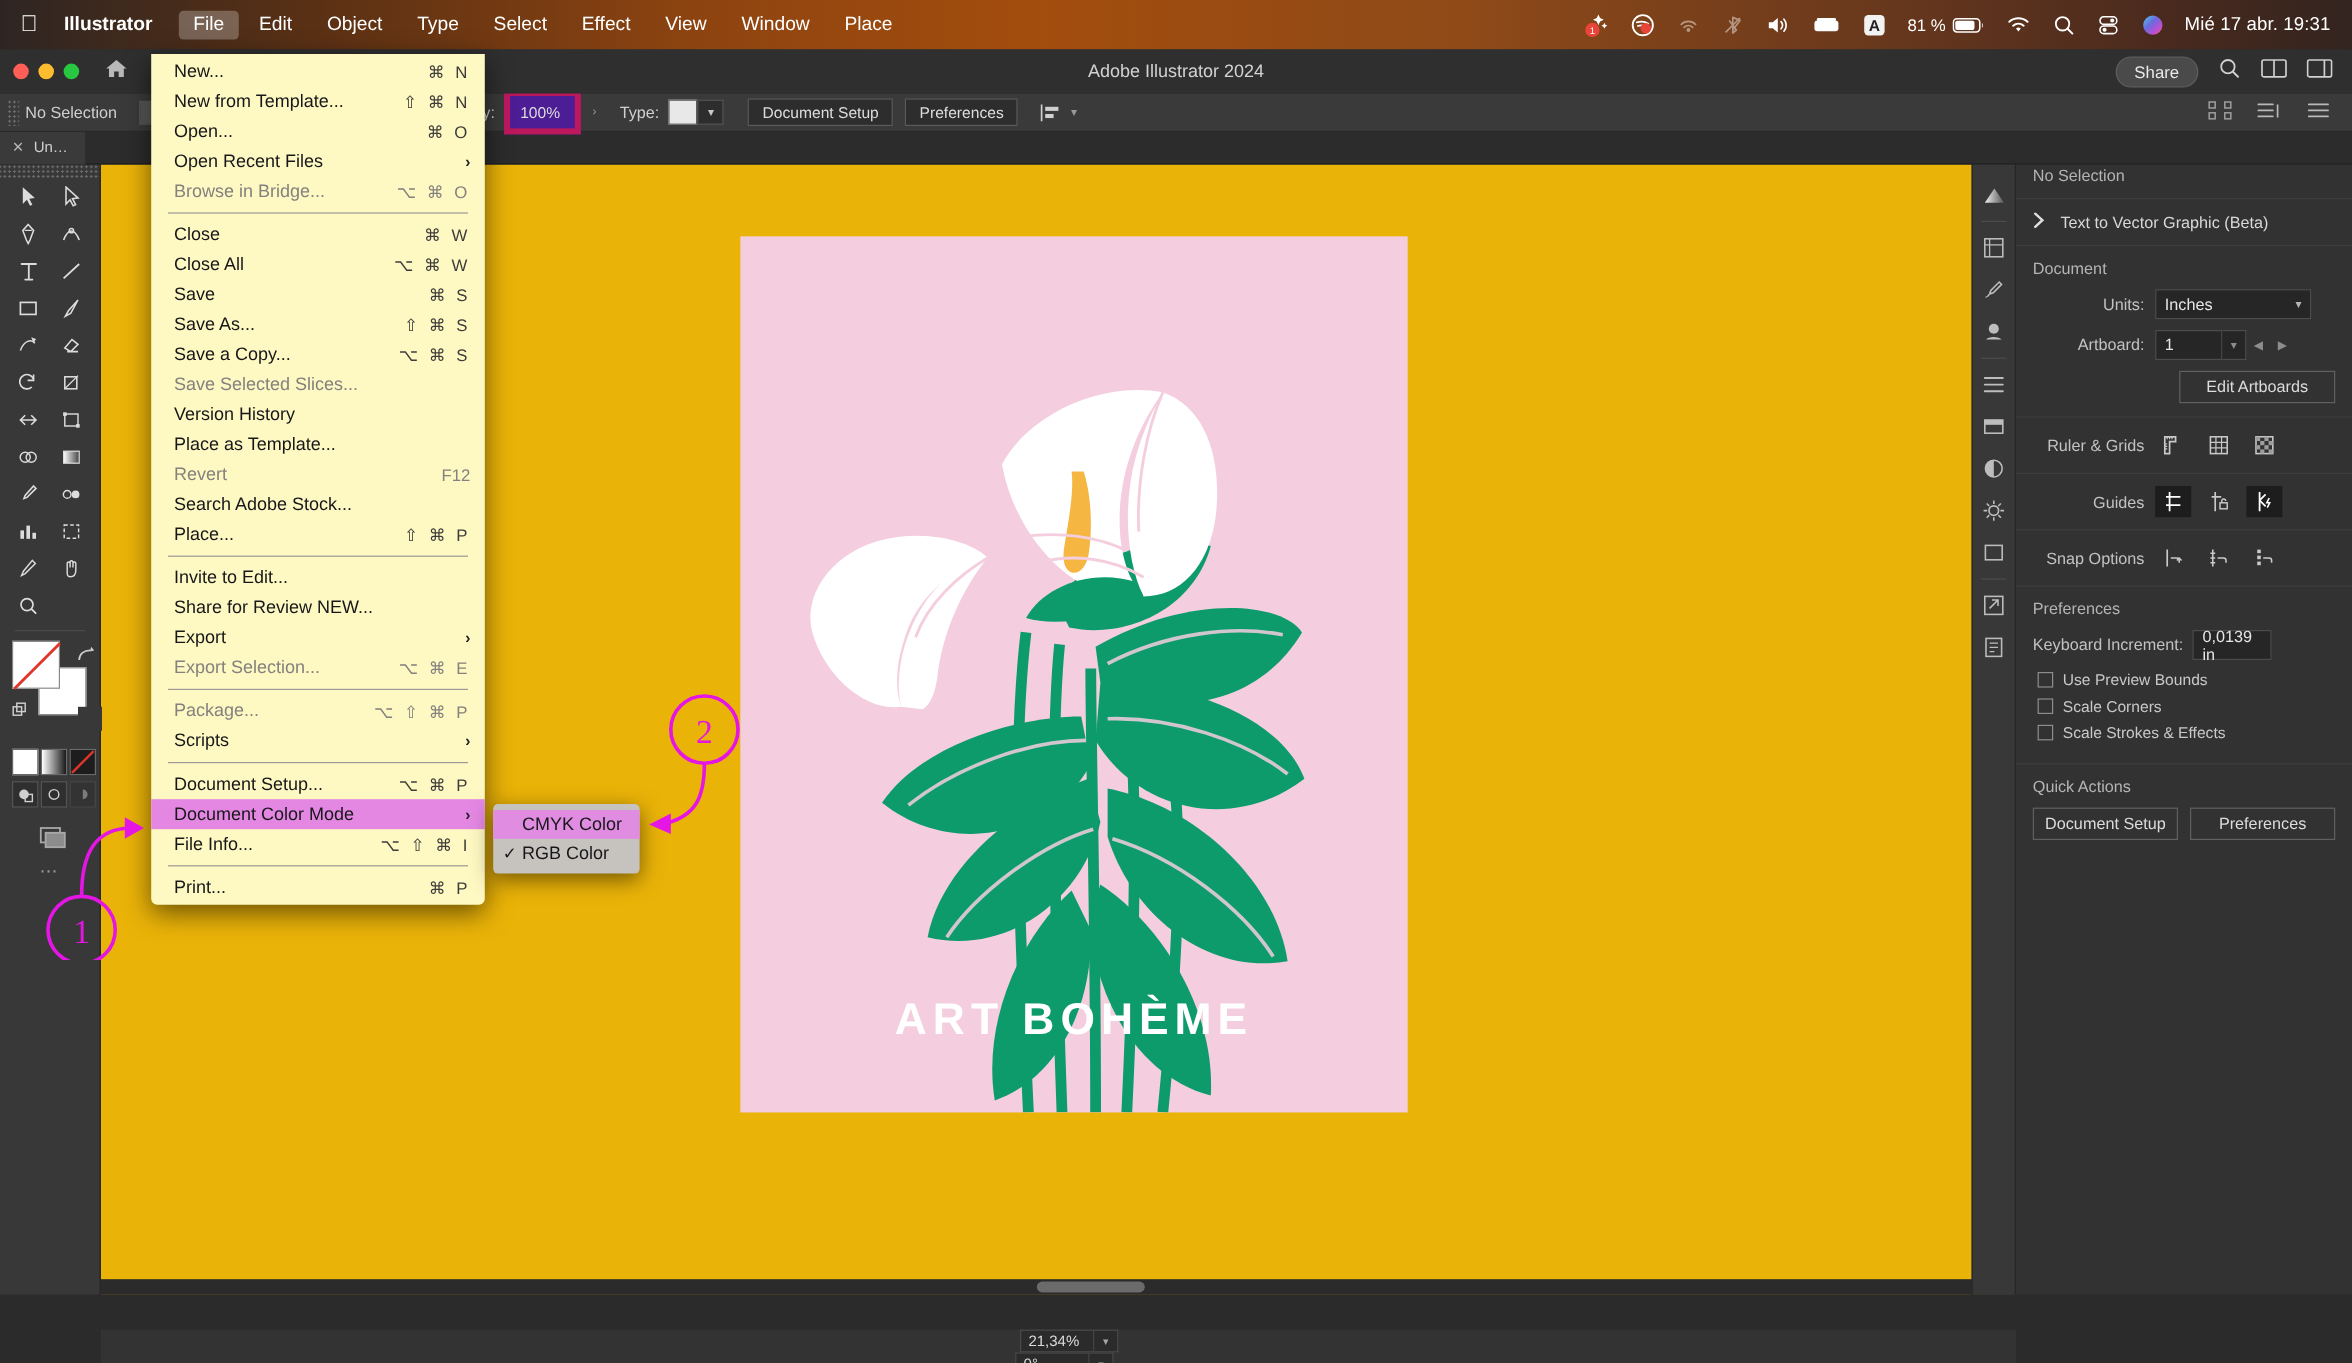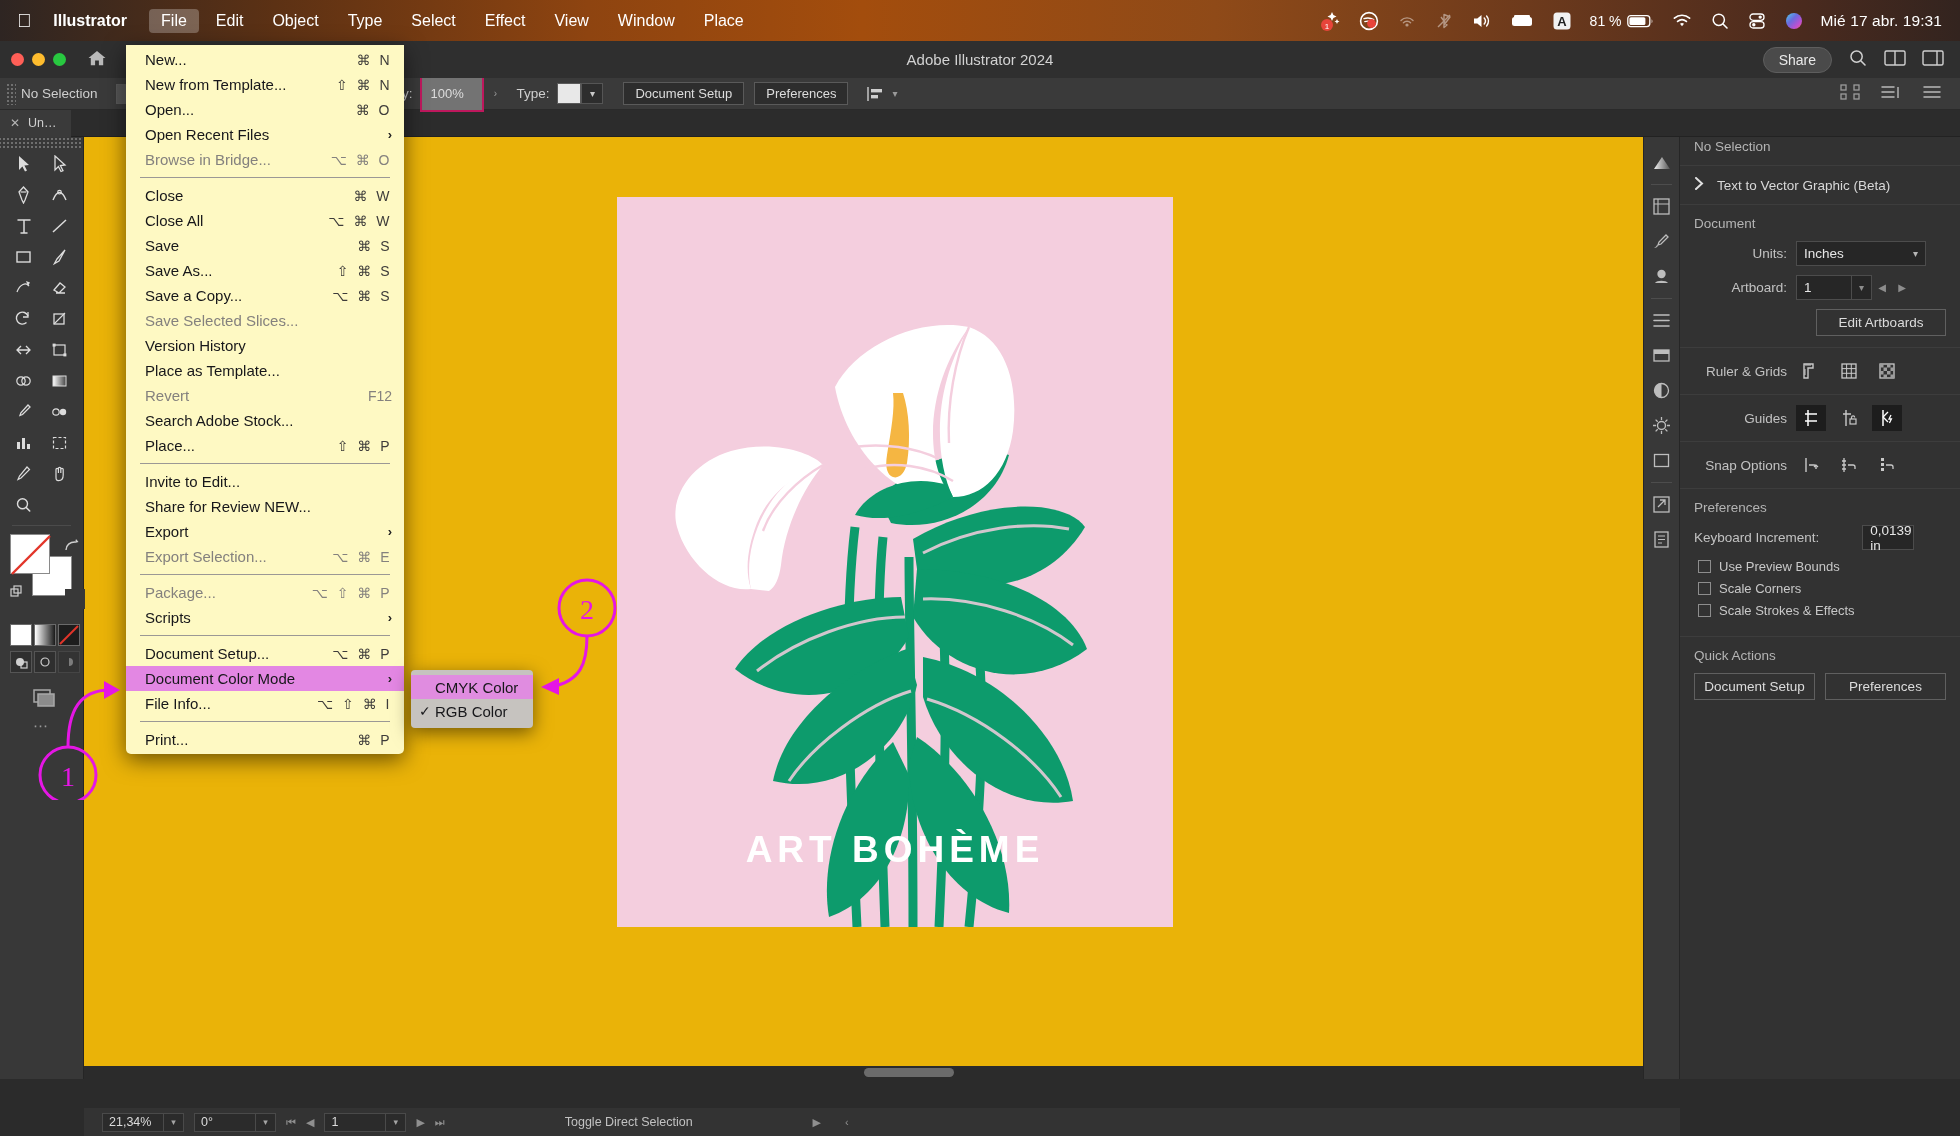--- a/index.html
+++ b/index.html
@@ -54,21 +54,21 @@
     color: #cfcfcf; font-size: 13.5px; border-bottom: 1px solid #2a2a2a;
   }
   .grip { width: 10px; height: 22px; margin: 0 5px 0 6px;
           background-image: radial-gradient(#7d7d7d 1px, transparent 1px);
           background-size: 4px 4px; opacity: .8; }
   .cb-label { margin-right: 18px; }
   .swatch-wide { width: 80px; height: 20px; background: linear-gradient(90deg,#555,#8a8a8a); border: 1px solid #5a5a5a; }
   .mini-caret { width: 22px; height: 20px; display: flex; align-items: center; justify-content: center; color: #9a9a9a; font-size: 10px; }
   .stroke-box { background: #f2f2f2; color: #1a1a1a; height: 21px; display: flex; align-items: center; gap: 8px; padding: 0 10px; font-size: 13px; font-weight: bold; }
   .stroke-caret { background: #2d2d2d; border: 1px solid #555; height: 21px; width: 22px; display: flex; align-items: center; justify-content: center; font-size: 10px; color: #c9c9c9; }
-  .field-dark { background: #737373; border: 2px solid #be185d; height: 37px; display: flex; align-items: center; padding: 0 8px; color: #ddd; font-size: 13px; min-width: 64px; }
+  .field-dark { background: #4c1d95; border: 5px solid #be185d; height: 37px; display: flex; align-items: center; padding: 0 8px; color: #ddd; font-size: 13px; min-width: 64px; }
   .style-sw { width: 24px; height: 21px; background: #e8e8e8; border: 1px solid #5a5a5a; }
   .cb-btn { background: #2d2d2d; border: 1px solid #5a5a5a; color: #ddd; font-size: 13px; padding: 3px 11px; }
   .cb-right { margin-left: auto; display: flex; align-items: center; gap: 20px; padding-right: 18px; }
 
   
   .tabbar {
     position: absolute; top: 110px; left: 0; width: 1960px; height: 27px;
     background: #2c2c2c; display: flex; align-items: center; z-index: 18;
     border-bottom: 1px solid #222;
   }
@@ -154,21 +154,21 @@
   .chk { display: flex; align-items: center; gap: 8px; margin-bottom: 7px; padding-left: 4px; color: #c8c8c8; font-size: 13px; }
   .chkbox { width: 13px; height: 13px; border: 1px solid #8d8d8d; background: #323232; }
   .qa { display: flex; gap: 10px; }
 
   
   .statusbar {
     position: absolute; bottom: 0; left: 0; width: 1960px; height: 57px;
     background: #2b2b2b; z-index: 18;
   }
   .sb-inner { position: absolute; left: 84px; right: 280px; bottom: 0; height: 28px;
-              display: flex; align-items: center; color: #c2c2c2; font-size: 12.5px; background: #333; }
+              display: flex; align-items: center; color: #c2c2c2; font-size: 12.5px; background: #333; flex-direction: column; }
   .sb-field { background: #2b2b2b; border: 1px solid #4a4a4a; height: 19px; display: flex; align-items: center;
               padding: 0 6px; color: #dcdcdc; font-size: 12.5px; }
   .sb-car { width: 20px; height: 19px; background: #2b2b2b; border: 1px solid #4a4a4a; border-left: none;
             display: flex; align-items: center; justify-content: center; font-size: 9px; color: #a5a5a5; }
   .sb-nav { display: flex; align-items: center; gap: 10px; margin: 0 10px; color: #8f8f8f; font-size: 11px; }
 
   
   .menu {
     position: absolute; left: 126px; top: 45px; width: 278px;
     background: #fef9c3; z-index: 70;
@@ -870,21 +870,21 @@
         </span>
       </div>
     </div>
 
     <div class="psec">
       <div style="margin-bottom:10px;">
         <span class="psec-label">Preferences</span>
       </div>
       <div class="row">
         <span style="color:#c2c2c2;font-size:13.5px;margin-right:8px;">Keyboard Increment:</span>
-        <span class="num" style="width:52px;margin-left:35px;">0,0139 in</span>
+        <span class="num" style="width:66px;">0,0139 in</span>
       </div>
       <div class="chk">
         <span class="chkbox"></span>
         <span>Use Preview Bounds</span>
       </div>
       <div class="chk">
         <span class="chkbox"></span>
         <span>Scale Corners</span>
       </div>
       <div class="chk">

